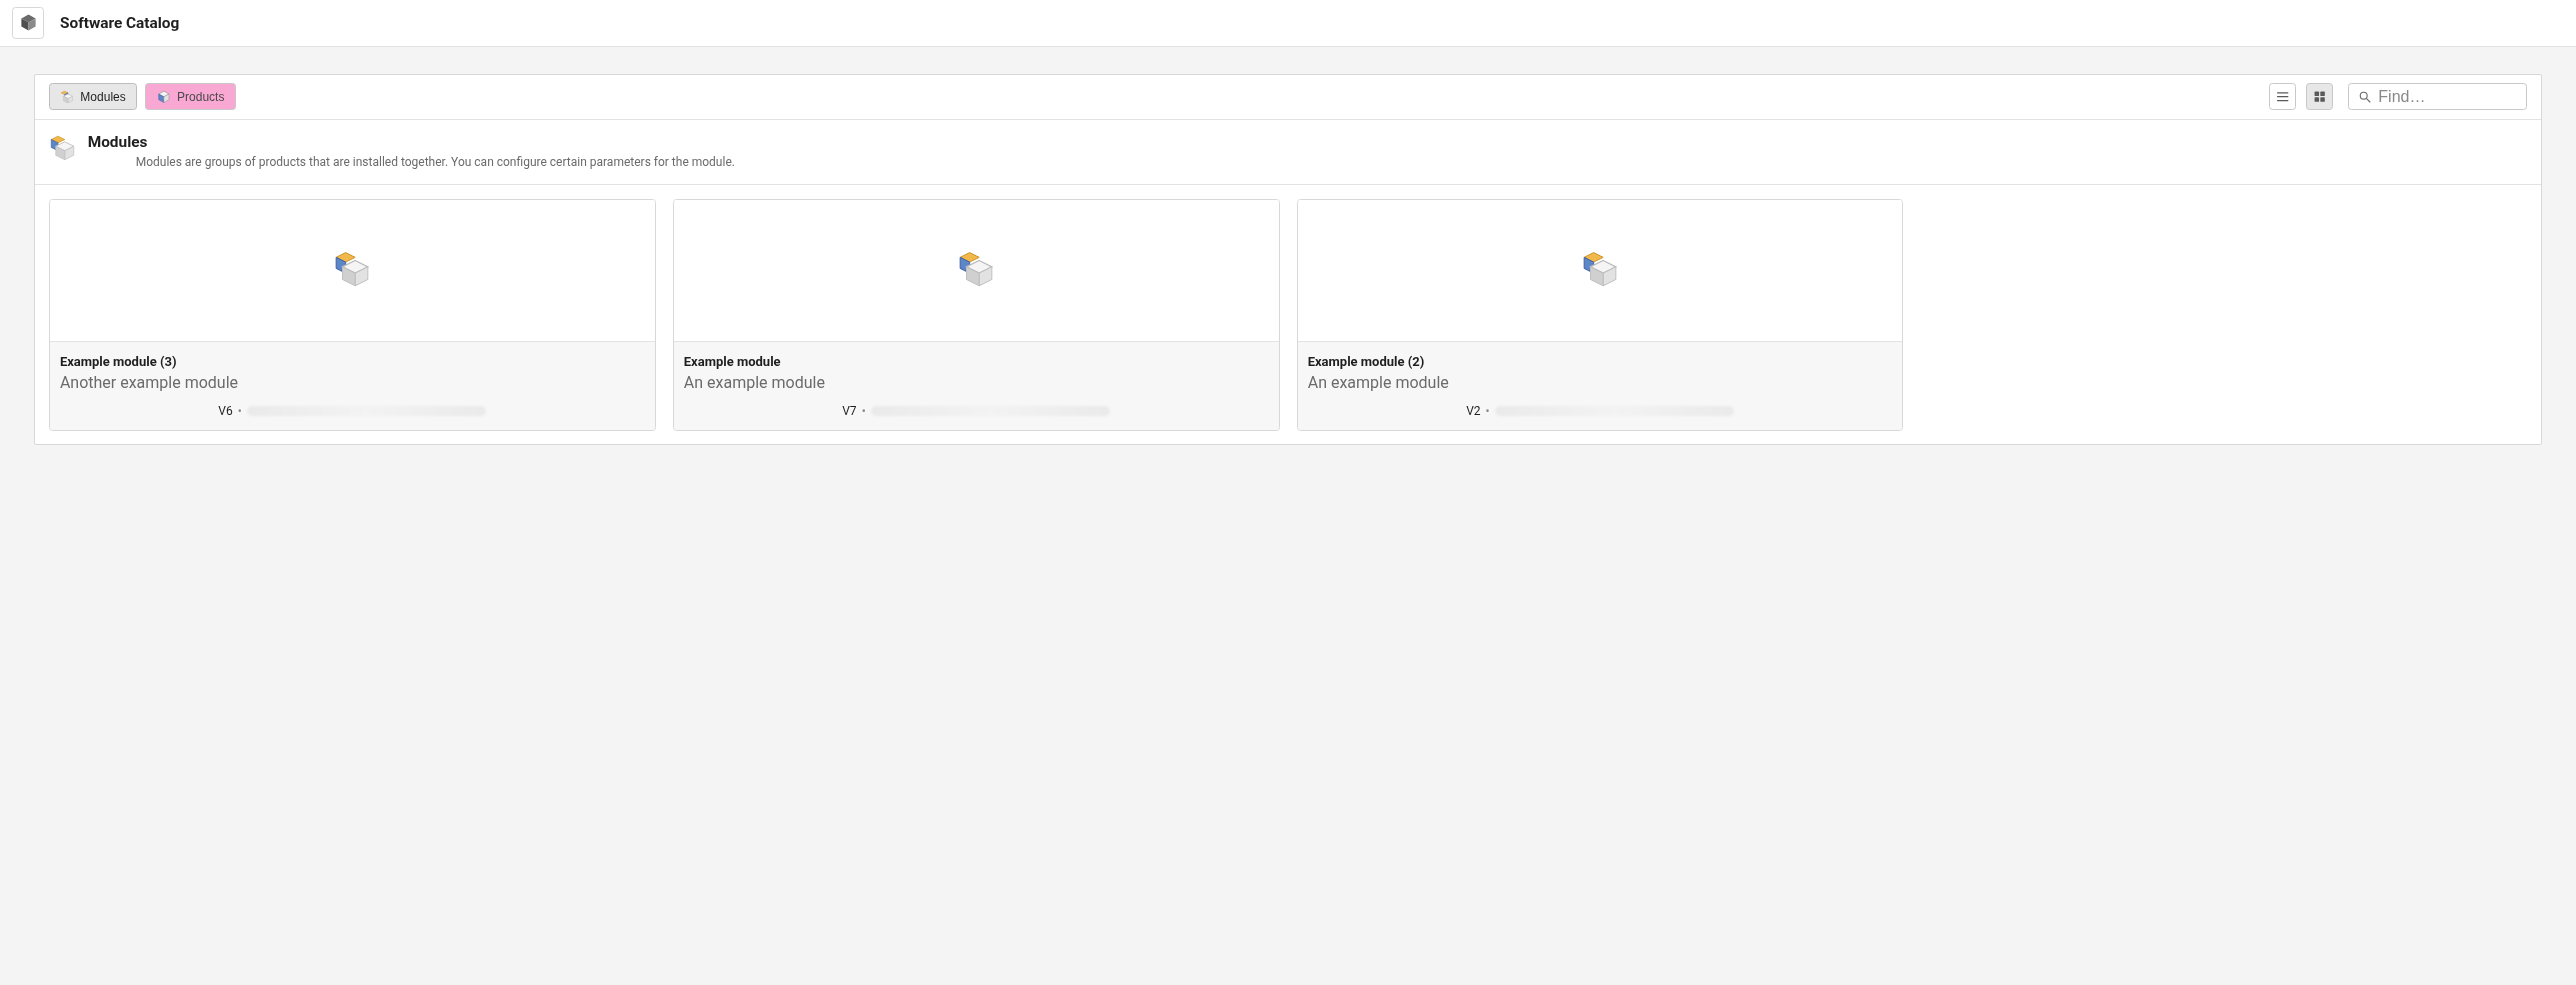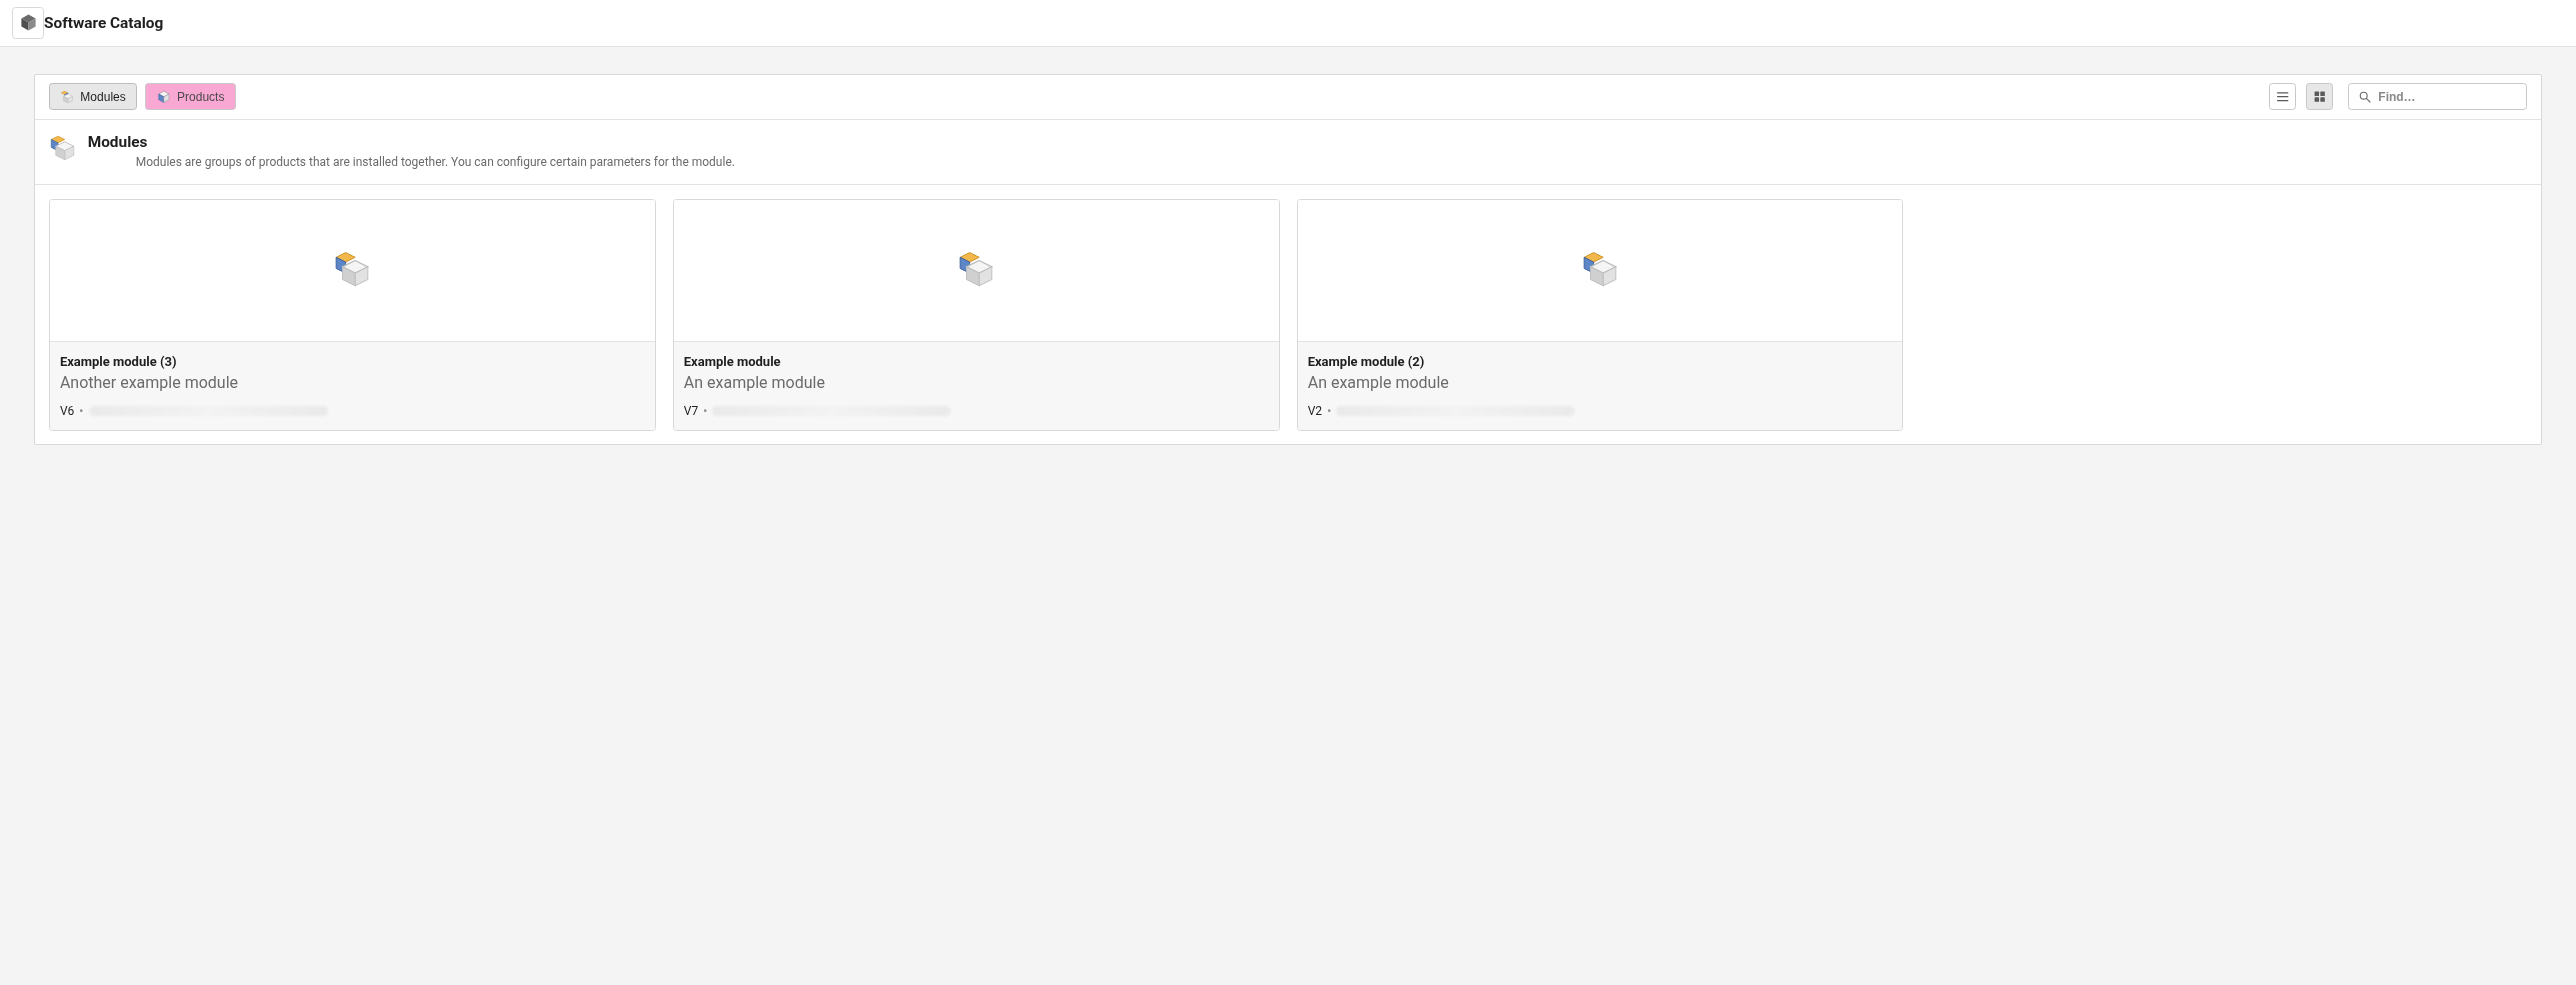--- a/index.html
+++ b/index.html
@@ -5,21 +5,21 @@
   * { box-sizing: border-box; margin: 0; padding: 0; }
   body {
     font-family: -apple-system, BlinkMacSystemFont, "Segoe UI", Roboto, Helvetica, Arial, sans-serif;
     background: #f4f4f4;
     color: #1f1f1f;
     font-size: 12px;
   }
   .app-header {
     display: flex;
     align-items: center;
-    gap: 0;
+    gap: 16px;
     padding: 6.8px 12px;
     background: #ffffff;
     border-bottom: 0.9px solid #e2e2e2;
   }
   .app-header-icon-box {
     width: 32px;
     height: 32px;
     border: 0.9px solid #d8d8d8;
     border-radius: 3.4px;
     display: flex;
@@ -90,25 +90,24 @@
     border-radius: 3.4px;
     padding: 0 8.5px;
     gap: 6.8px;
     margin-left: 6.8px;
     width: 179px;
     background: #fff;
   }
   .search-box input {
     border: none;
     outline: none;
-    font-size: 12px;
+    font-size: 16px;
     width: 100%;
     color: #1f1f1f;
     background: transparent;
-    font-weight: bold;
   }
   .search-box input::placeholder {
     color: #8a8a8a;
   }
   .section-header {
     display: flex;
     align-items: flex-start;
     gap: 12px;
     padding: 13.7px 13.7px 15.4px 13.7px;
     border-bottom: 0.9px solid #e2e2e2;
@@ -165,20 +164,21 @@
     font-size: 16px;
     color: #6b6b6b;
     margin-bottom: 12px;
   }
   .card-meta {
     font-size: 12px;
     color: #1f1f1f;
     display: flex;
     align-items: center;
     gap: 5.1px;
+    justify-content: center;
   }
   .card-meta .sep { color: #8a8a8a; }
   .card-meta .blur {
     display:inline-block;
     height: 10.2px;
     flex:1;
     background: linear-gradient(90deg,#eaeaea 0%,#f3f3f3 50%,#eaeaea 100%);
     border-radius: 5.1px;
     filter: blur(0.9px);
     max-width: 239px;

